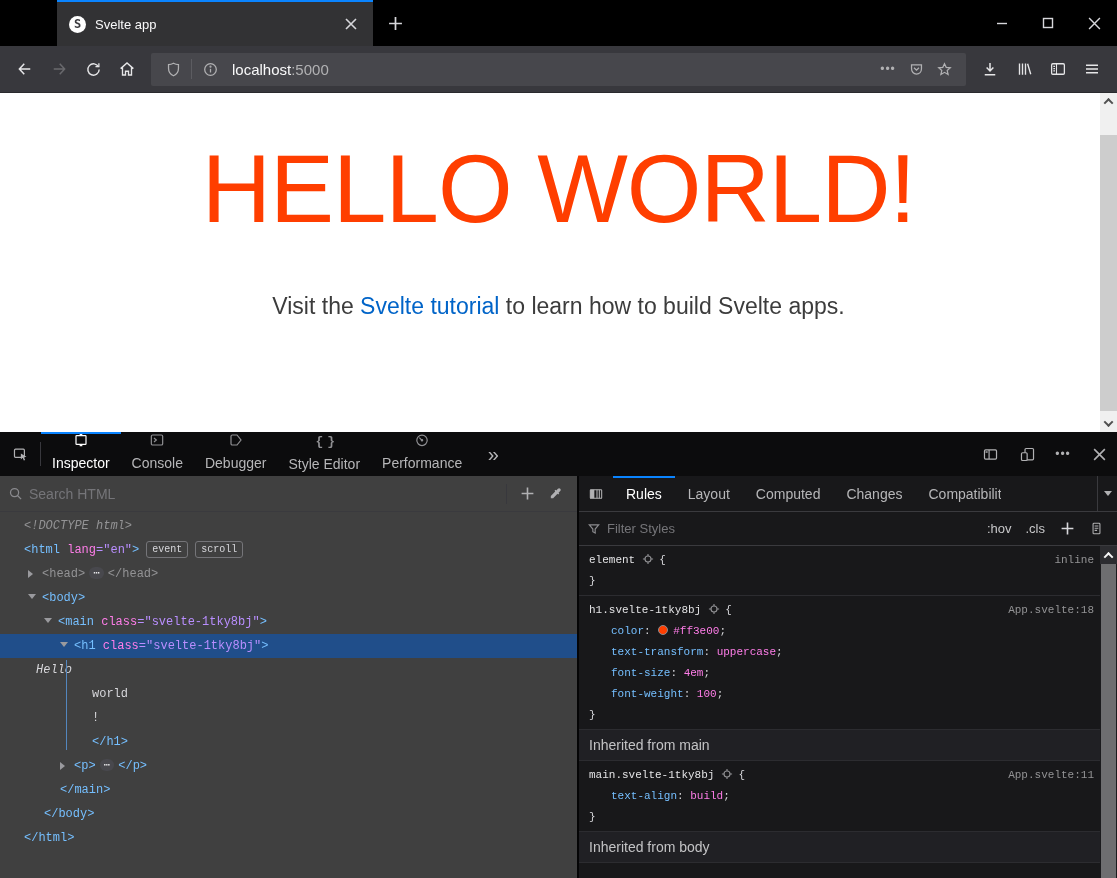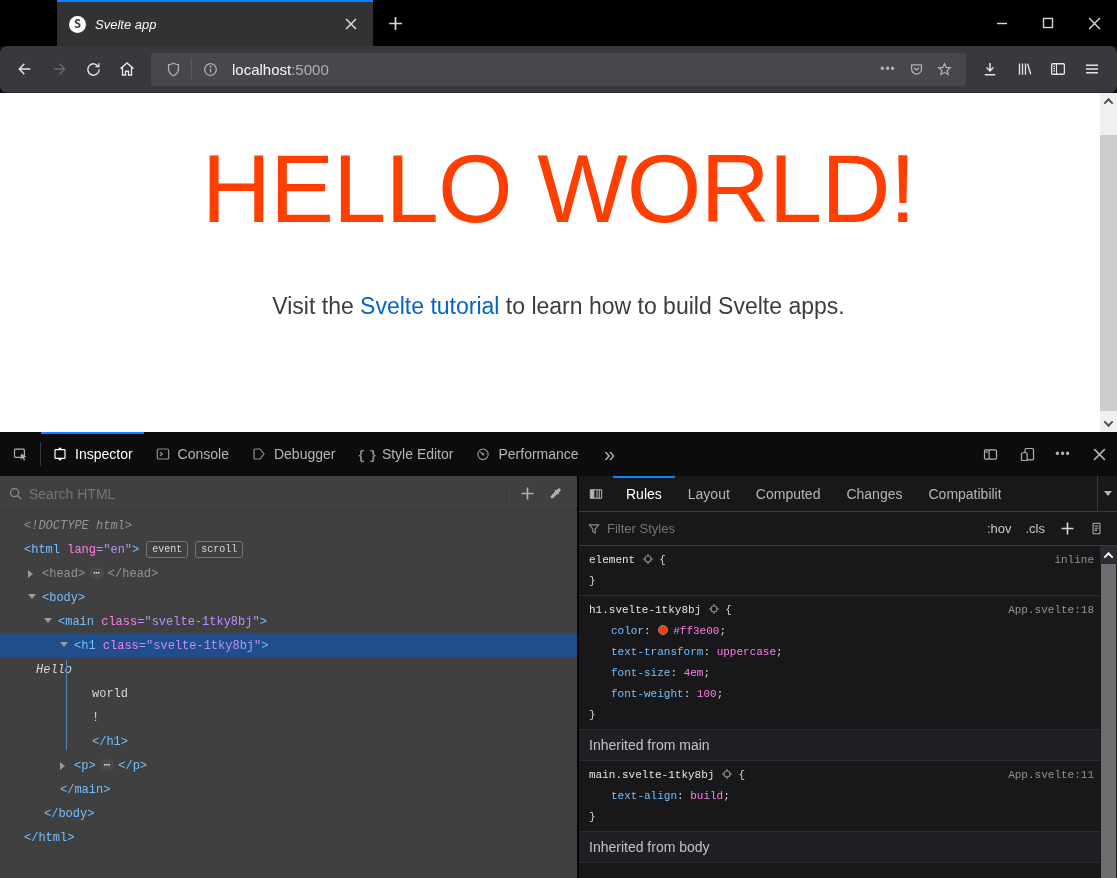--- a/index.html
+++ b/index.html
@@ -7,30 +7,30 @@
               font-family:"Liberation Sans", sans-serif; }
   svg { display:block; }
 
   
   .titlebar { height:46px; background:#000; display:flex; align-items:stretch; }
   .tab-spacer { width:57px; }
   .browser-tab { width:316px; background:#323234; border-top:2px solid #0a84ff;
     display:flex; align-items:center; padding:0 10px 0 12px; color:#f9f9fa; font-size:13px; }
   .favicon { width:17px; height:17px; border-radius:50%; background:#fff; color:#3a3a3e;
     font:bold 12px "DejaVu Sans Mono", monospace; display:flex; align-items:center; justify-content:center; margin-right:9px; }
-  .tab-title { flex:1; white-space:nowrap; overflow:hidden;font-style:italic; }
+  .tab-title { flex:1; white-space:nowrap; overflow:hidden; }
   .tab-close, .newtab-btn { display:flex; align-items:center; justify-content:center;
     width:24px; height:24px; color:#d7d7db; }
   .newtab-btn { margin-left:10px; align-self:center; }
   .win-controls { margin-left:auto; display:flex; }
   .win-btn { width:46px; display:flex; align-items:center; justify-content:center; color:#d7d7db; }
 
   
   .navbar { height:47px; background:#38383d; display:flex; align-items:center;
-    padding:0 8px; border-bottom:1px solid #2a2a2e;border-radius:7px; }
+    padding:0 8px; border-bottom:1px solid #2a2a2e; }
   .nav-btn { width:34px; height:34px; display:flex; align-items:center; justify-content:center;
     color:#e6e6e8; flex:0 0 auto; }
   .nav-btn.disabled { color:#69696d; }
   .urlbar { flex:1; height:33px; background:#47474c; border-radius:2px; margin:0 7px;
     display:flex; align-items:center; padding:0 8px; }
   .url-icon { width:28px; height:28px; display:flex; align-items:center; justify-content:center; color:#b1b1b3; }
   .url-sep { width:1px; height:20px; background:#5c5c61; margin:0 4px; }
   .url-text { flex:1; font-size:15px; margin-left:8px; white-space:nowrap; overflow:hidden; }
   .url-host { color:#f9f9fa; } .url-port { color:#b1b1b3; }
   .url-right { display:flex; align-items:center; }
@@ -47,21 +47,21 @@
   .page-thumb { position:absolute; top:42px; height:276px; left:0; right:0; background:#cdcdcd; }
   .chev { width:7px; height:7px; border-left:2px solid #505050; border-top:2px solid #505050; }
   .chev.up { transform:rotate(45deg) translate(1px,1px); }
   .chev.down { transform:rotate(225deg) translate(1px,1px); }
 
   
   .dt-toolbar { height:44px; background:#0c0c0d; display:flex; align-items:stretch; color:#b6b6b8; }
   .dt-iconbtn { width:40px; display:flex; align-items:center; justify-content:center; color:#b1b1b3; }
   .dt-vsep { width:1px; background:#38383d; margin:10px 0; }
   .dtab { display:flex; align-items:center; gap:7px; padding:0 11px; position:relative;
-    font-size:14px; color:#b6b6b8; }
+    font-size:14px; color:#b6b6b8;flex-direction:column; }
   .dtab .ticon { color:#909093; }
   .dtab.active { color:#fff; }
   .dtab.active .ticon { color:#fff; }
   .dtab.active::before { content:""; position:absolute; top:0; left:0; right:0; height:2px; background:#0a84ff; }
   .braces-icon::before { content:"{ }"; font:bold 13px "Liberation Mono", monospace; letter-spacing:-2px; }
   .more-chevrons::before { content:"»"; font-size:20px; line-height:1; color:#b6b6b8; }
   .meatballs::before { content:"•••"; font-size:12px; letter-spacing:1px; color:#b1b1b3; }
   .dt-right { margin-left:auto; display:flex; align-items:center; }
   .dt-right .dt-iconbtn { width:36px; }
 

